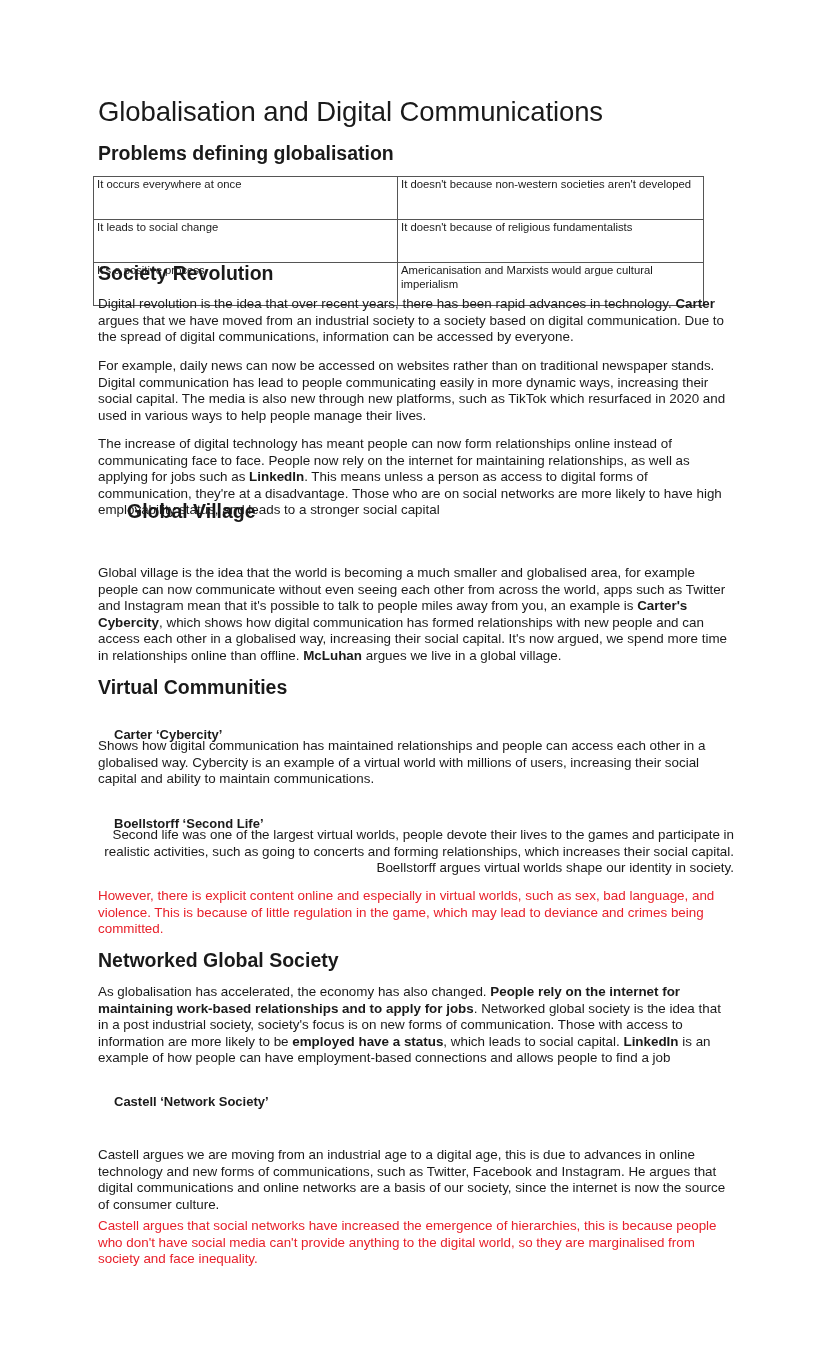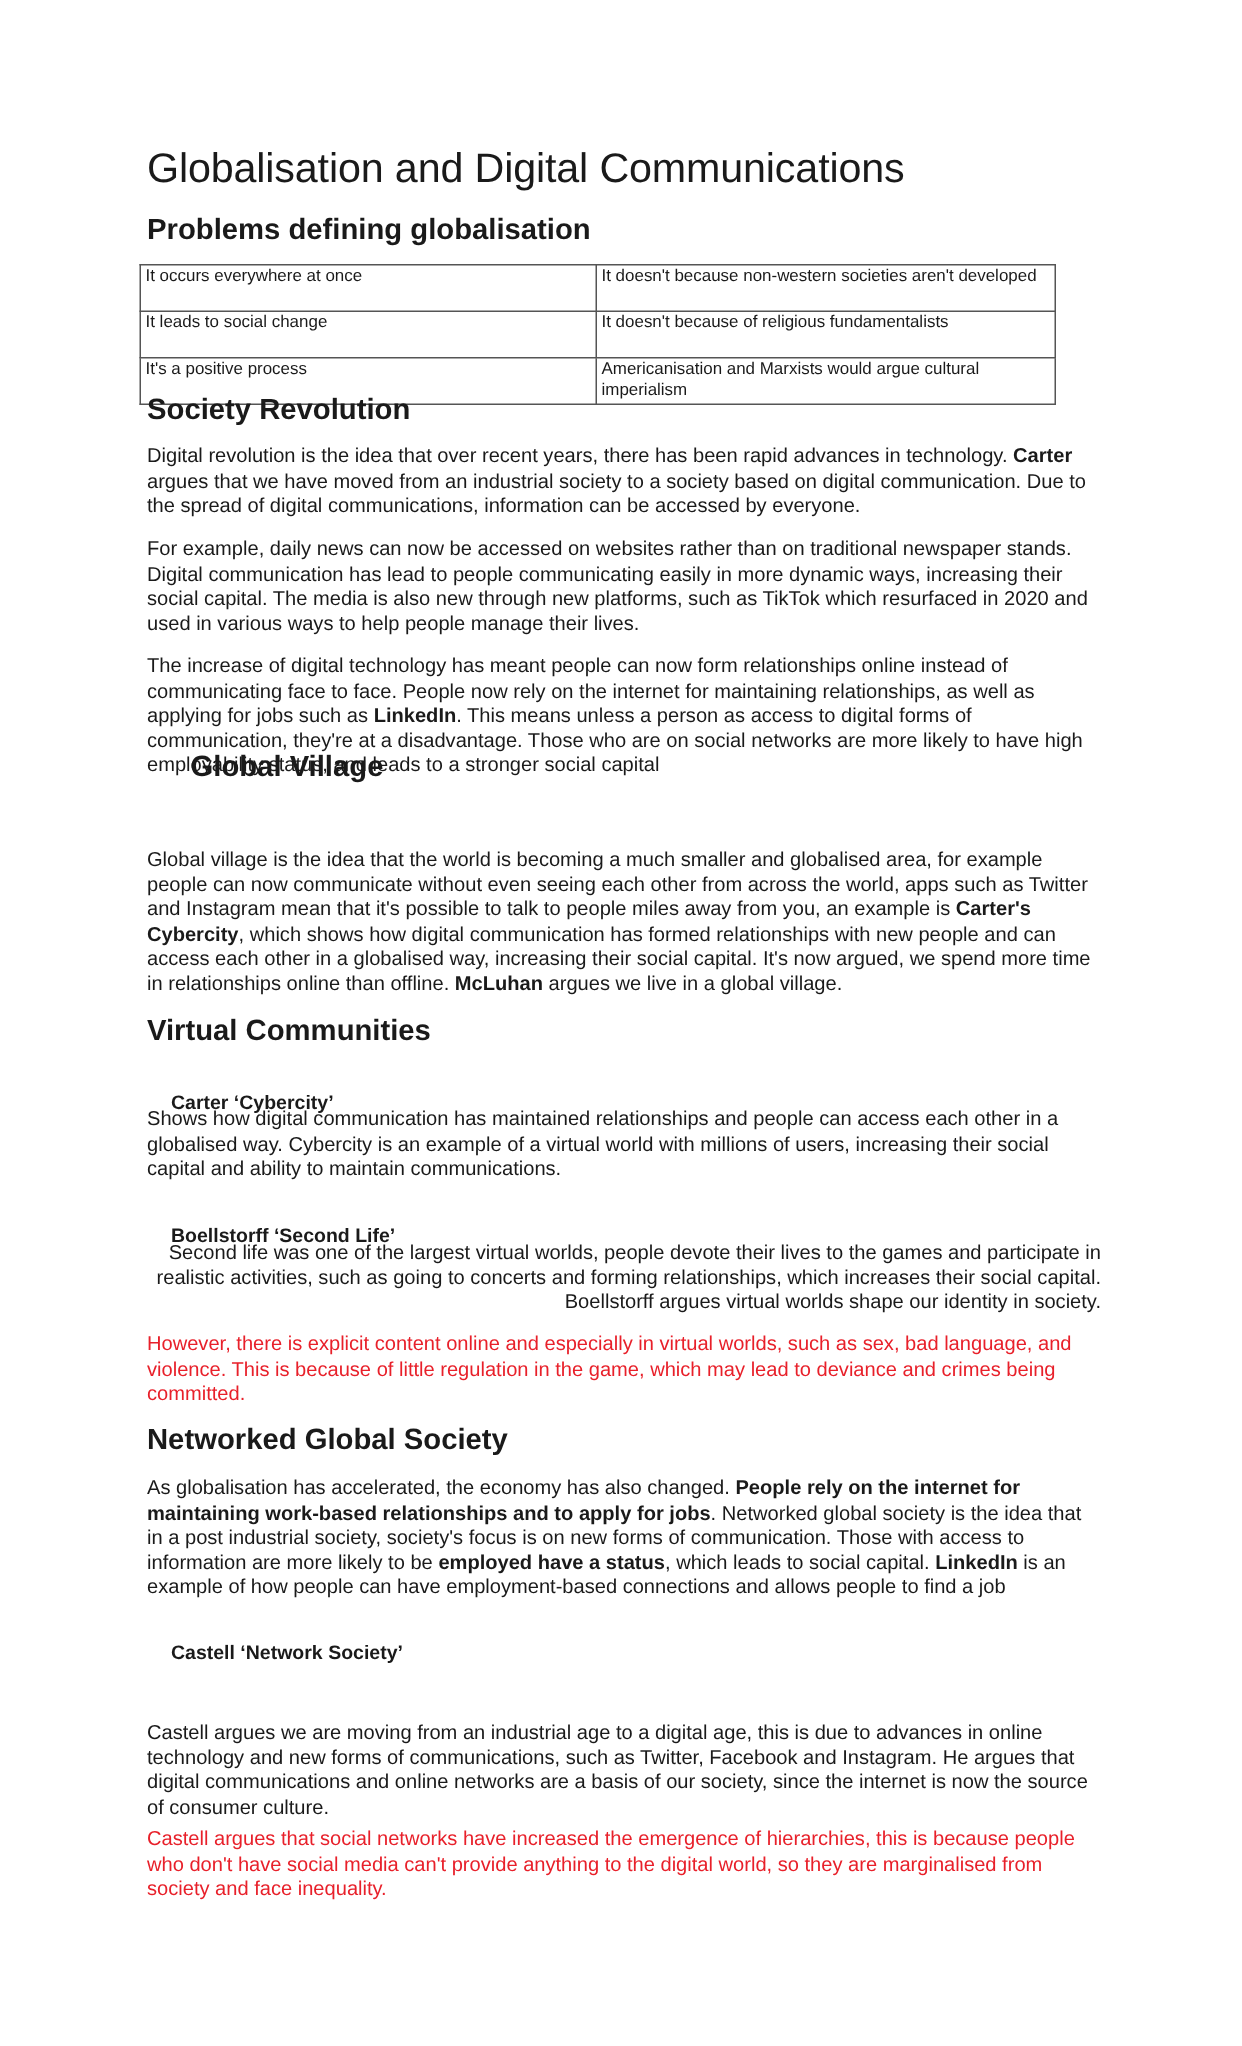--- a/index.html
+++ b/index.html
@@ -7,21 +7,21 @@
            font-family: "Liberation Sans", sans-serif; color: #1a1a1a; }
     .page { position: absolute; left: 98px; top: 0; width: 636px; }
     .title { position: absolute; left: 0; top: 96px; font-size: 27.5px; font-weight: normal;
              margin: 0; white-space: nowrap; letter-spacing: -0.1px; }
     .h2 { font-size: 19.5px; font-weight: bold; margin: 0; white-space: nowrap; position: absolute; left: 0; }
     .h3 { font-size: 13px; font-weight: bold; margin: 16px; position: absolute; left: 0; white-space: nowrap; }
     .para { position: absolute; left: 0; width: 636px; font-size: 13.4px; line-height: 16.6px; margin: 0; }
     .red { color: #e8202a; }
     table.probs { position: absolute; left: -5px; top: 176px; width: 611px; border-collapse: collapse;
                   font-size: 11.3px; line-height: 13.6px; }
-    table.probs td { border: 1px solid #555; vertical-align: top; padding: 1px 3px 2px 3px; height: 27px; }
+    table.probs td { border: 1px solid #555; vertical-align: top; padding: 1px 3px 14px 3px; height: 27px; }
     table.probs td.c1 { width: 297px; }
     b { font-weight: bold; }
   </style>
 </head>
 <body>
 
 <div class="page">
 
   <h1 class="title">Globalisation and Digital Communications</h1>
 

